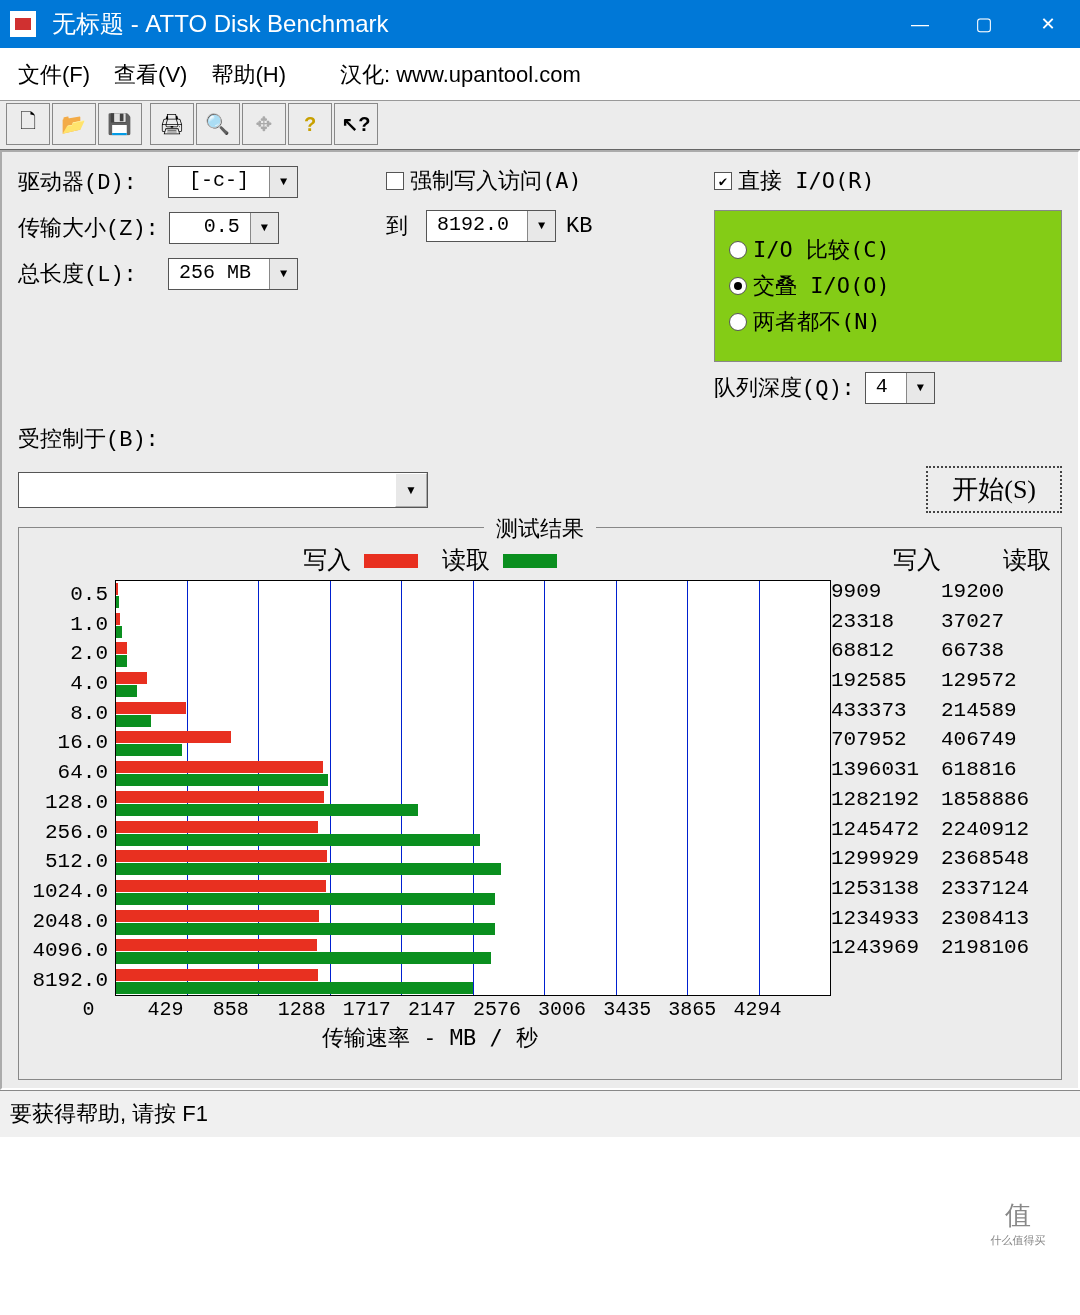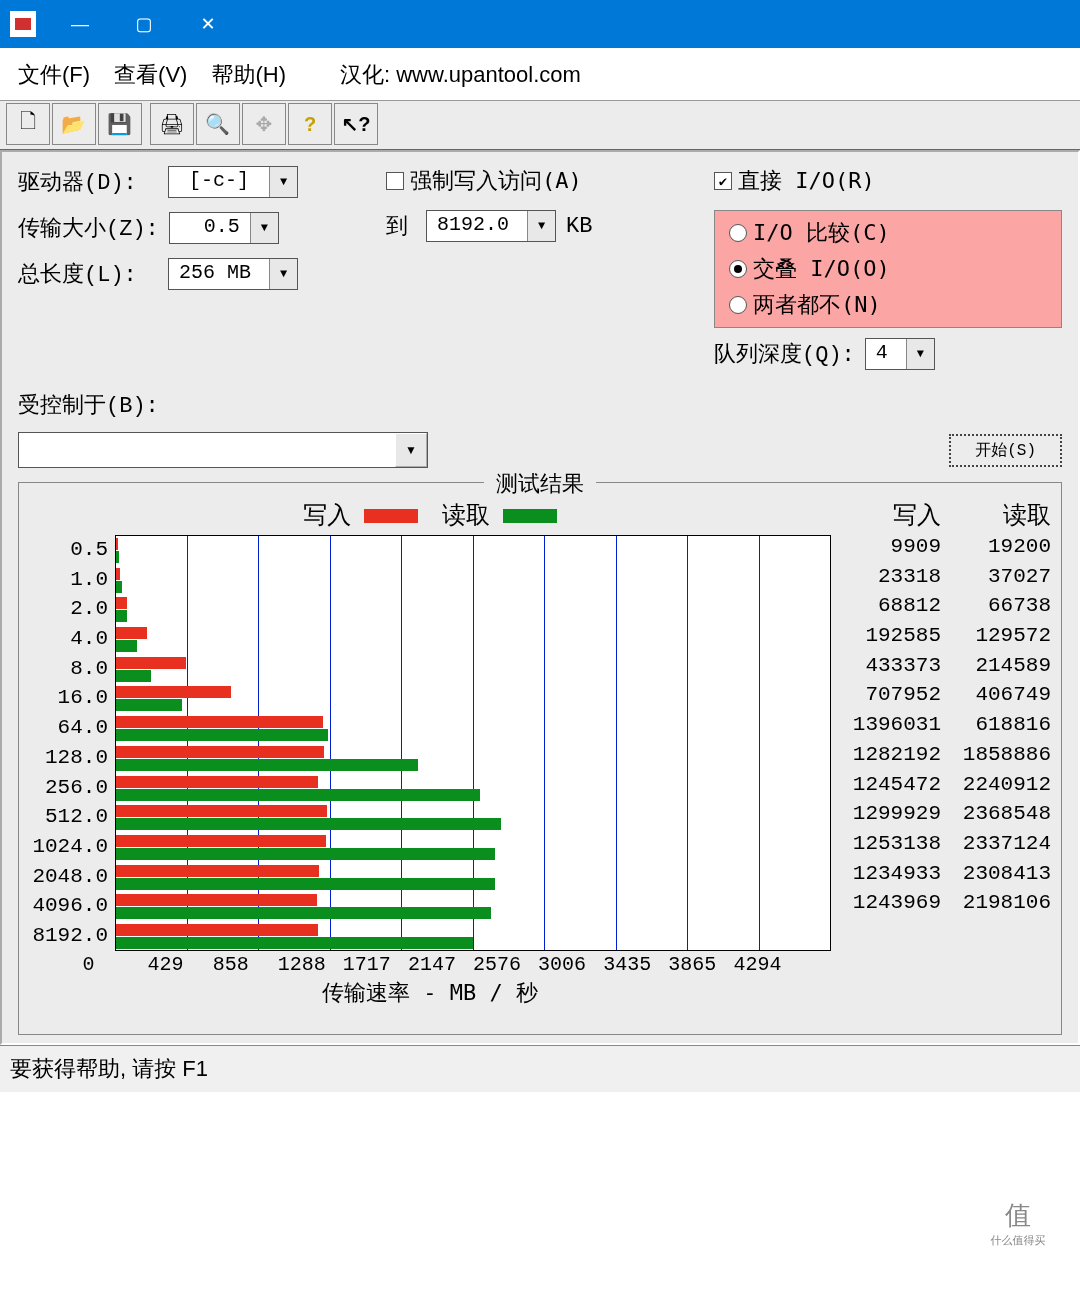--- a/index.html
+++ b/index.html
@@ -17,26 +17,26 @@
   .main-panel { background: #ececec; border: 2px inset #fff; margin: 0; padding: 14px 16px 8px; }
   .row { display: flex; align-items: center; margin-bottom: 14px; gap: 10px; }
   .lbl { font-size: 22px; font-family: SimSun, "Courier New", monospace; min-width: 140px; }
   .combo { display: inline-flex; border: 1px solid #555; background: #fff; height: 32px; font-family: "Courier New", monospace; font-size: 20px; }
   .combo-val { padding: 2px 10px 2px 10px; min-width: 100px; text-align: center; }
   .combo-arrow { width: 28px; background: #e8e8e8; border-left: 1px solid #888; display: flex; align-items: center; justify-content: center; font-size: 12px; }
   .checkbox, .radio { display: inline-flex; align-items: center; gap: 6px; font-size: 22px; font-family: SimSun, monospace; }
   .check-box { width: 18px; height: 18px; border: 1px solid #555; background: #fff; display: inline-flex; align-items: center; justify-content: center; font-size: 14px; font-weight: bold; }
   .radio-circle { width: 18px; height: 18px; border: 1px solid #555; border-radius: 50%; background: #fff; display: inline-flex; align-items: center; justify-content: center; }
   .radio-dot { width: 8px; height: 8px; border-radius: 50%; background: #000; }
-  .group-box { border: 1px solid #888; padding: 7px 14px; background: #fca5a5; }
+  .group-box { border: 1px solid #888; padding: 24px 14px; background: #84cc16; }
   .top-grid { display: grid; grid-template-columns: 360px 320px 1fr; gap: 8px; align-items: start; }
   .desc-box { border: 2px inset #ddd; background: #fff; height: 90px; padding: 10px 14px; font-family: SimSun, monospace; font-size: 22px; position: relative; margin-top: 6px; }
   .desc-box .scroll-up, .desc-box .scroll-down { position: absolute; right: 0; width: 28px; height: 24px; background: #e8e8e8; display: flex; align-items: center; justify-content: center; font-size: 12px; }
   .desc-box .scroll-up { top: 0; } .desc-box .scroll-down { bottom: 0; }
-  .start-btn { border: 2px dotted #444; padding: 4px 24px; font-size: 16px; font-family: Liberation Mono, monospace; background: #ececec; }
+  .start-btn { border: 2px dotted #444; padding: 4px 24px; font-size: 26px; font-family: Liberation Serif, serif; background: #ececec; }
   .results-frame { border: 1px solid #888; margin: 12px 0 0; padding: 16px 10px 26px; position: relative; background: #ececec; }
   .results-title { position: absolute; top: -14px; left: 50%; transform: translateX(-50%); background: #ececec; padding: 0 12px; font-size: 22px; }
   .legend-row { display: flex; justify-content: center; gap: 24px; align-items: center; font-size: 24px; margin-bottom: 2px; }
   .legend-swatch { display: inline-block; width: 54px; height: 14px; margin-left: 6px; }
   .swatch-red { background: #e83020; } .swatch-green { background: #0a8f1f; }
   .data-area { display: flex; }
   .chart-col { flex: 1; }
   .values-col { width: 220px; }
   .values-header { display: flex; font-size: 24px; margin-bottom: 4px; }
   .values-header div { width: 110px; text-align: right; }
@@ -45,31 +45,32 @@
   .gridlines div { flex: 1; border-right: 1px solid #0020d0; }
   .bar-rows { position: absolute; inset: 0; }
   .bar-row { position: relative; height: 29.7px; }
   .bar-label { position: absolute; left: -86px; width: 78px; text-align: right; font-family: "Courier New", monospace; font-size: 21px; top: 2px; }
   .bar-write { position: absolute; height: 12px; top: 2px; left: 0; background: #e83020; }
   .bar-read { position: absolute; height: 12px; top: 15px; left: 0; background: #0a8f1f; }
   .x-axis { display: flex; margin-left: 86px; margin-top: 2px; font-family: "Courier New", monospace; font-size: 20px; }
   .x-axis div { flex: 1; text-align: left; transform: translateX(-50%); }
   .x-label { text-align: center; font-family: SimSun, monospace; font-size: 22px; margin-top: 2px; }
   .val-row { display: flex; height: 29.7px; font-family: "Courier New", monospace; font-size: 21px; }
-  .val-row div { width: 110px; text-align: right; }
+  .val-row div { width: 110px; text-align: left; }
   .statusbar { border-top: 1px solid #888; padding: 8px 10px; font-size: 22px; background: #f0f0f0; display: flex; }
   .watermark { position: absolute; right: 12px; bottom: 42px; width: 100px; height: 100px; border-radius: 50%; background: rgba(255,255,255,0.7); display: flex; align-items: center; justify-content: center; font-size: 14px; color: #888; flex-direction: column; }
   .combo-wide { width: 410px; border: 1px solid #555; background: #fff; height: 36px; display: flex; }
   .combo-wide .combo-arrow { margin-left: auto; width: 32px; background: #e8e8e8; border: 1px outset #fff; }
 </style>
 </head>
 <body>
 
 <div class="titlebar">
   <div class="titlebar-icon"></div>
+  <div class="titlebar-text">无标题 - ATTO Disk Benchmark</div>
   <div class="titlebar-btns">
     <div class="titlebar-btn">—</div>
     <div class="titlebar-btn">▢</div>
     <div class="titlebar-btn">✕</div>
   </div>
 </div>
 
 <div class="menubar">
   <span>文件(F)</span>
   <span>查看(V)</span>

